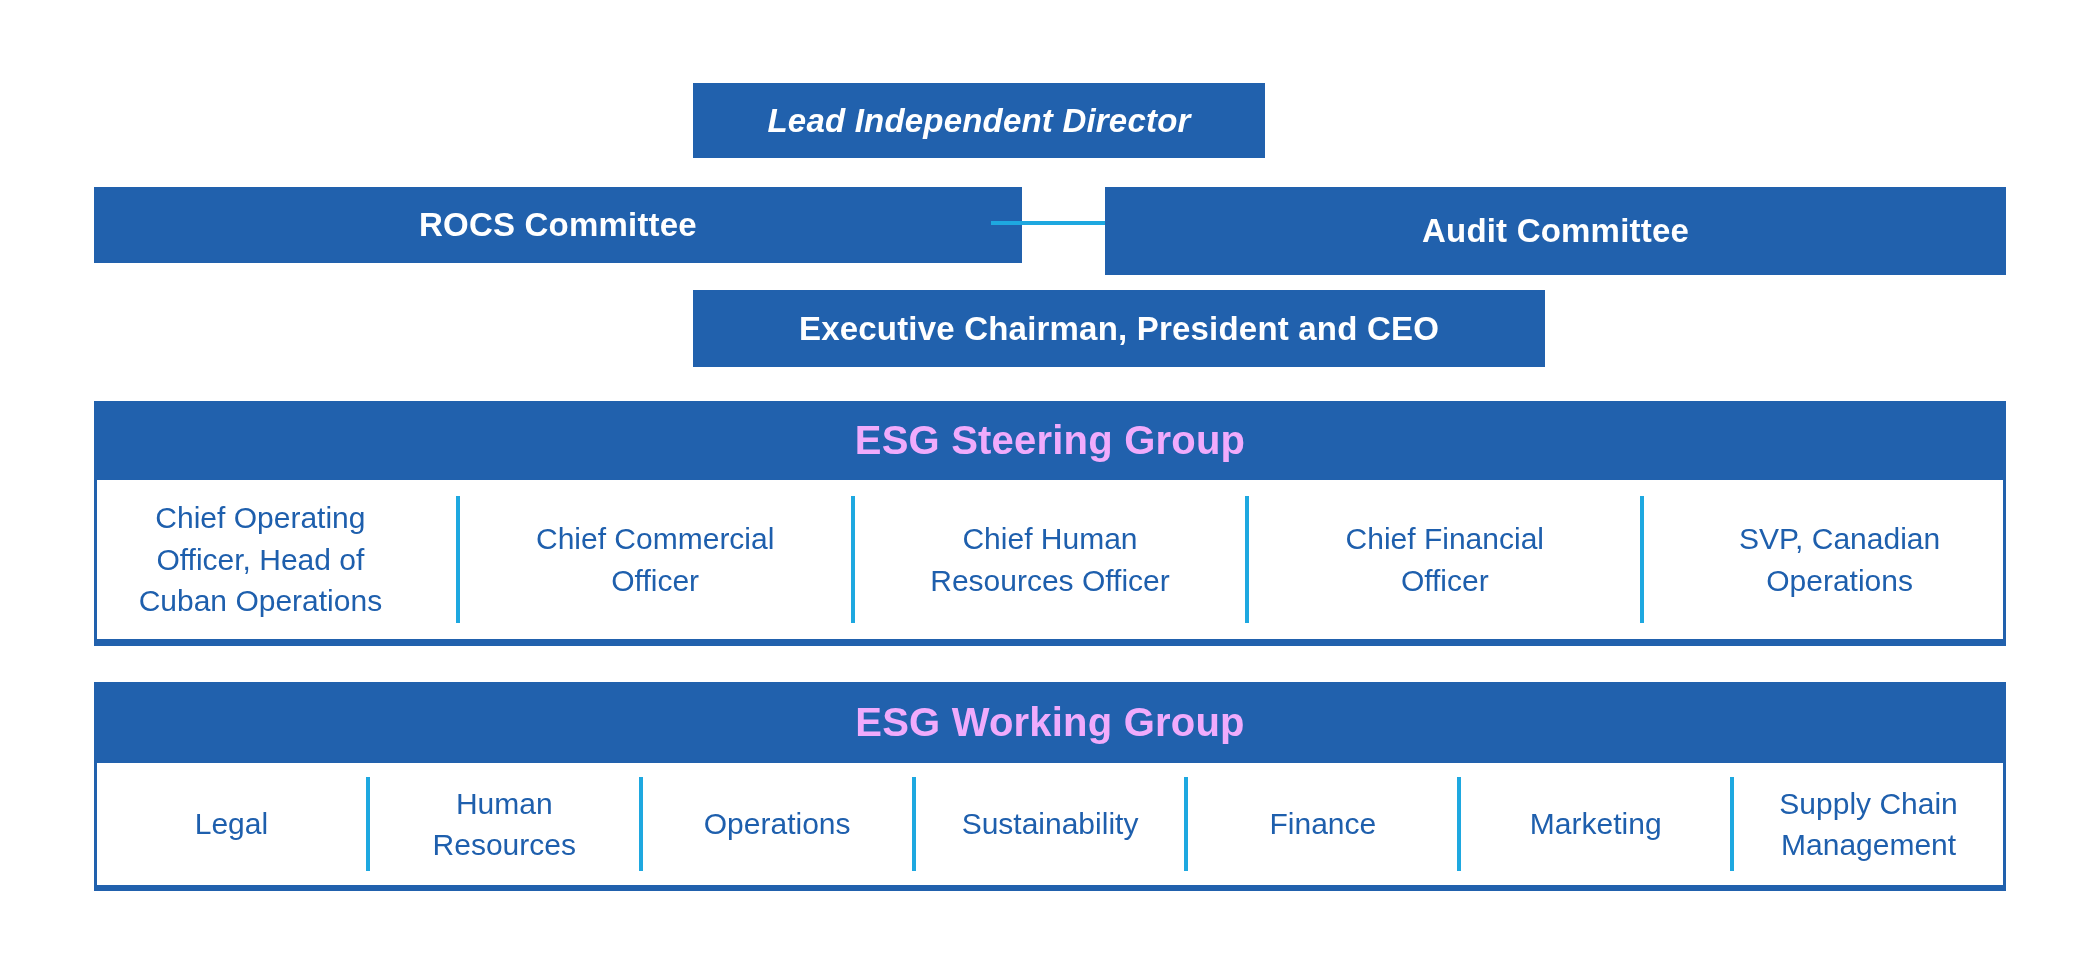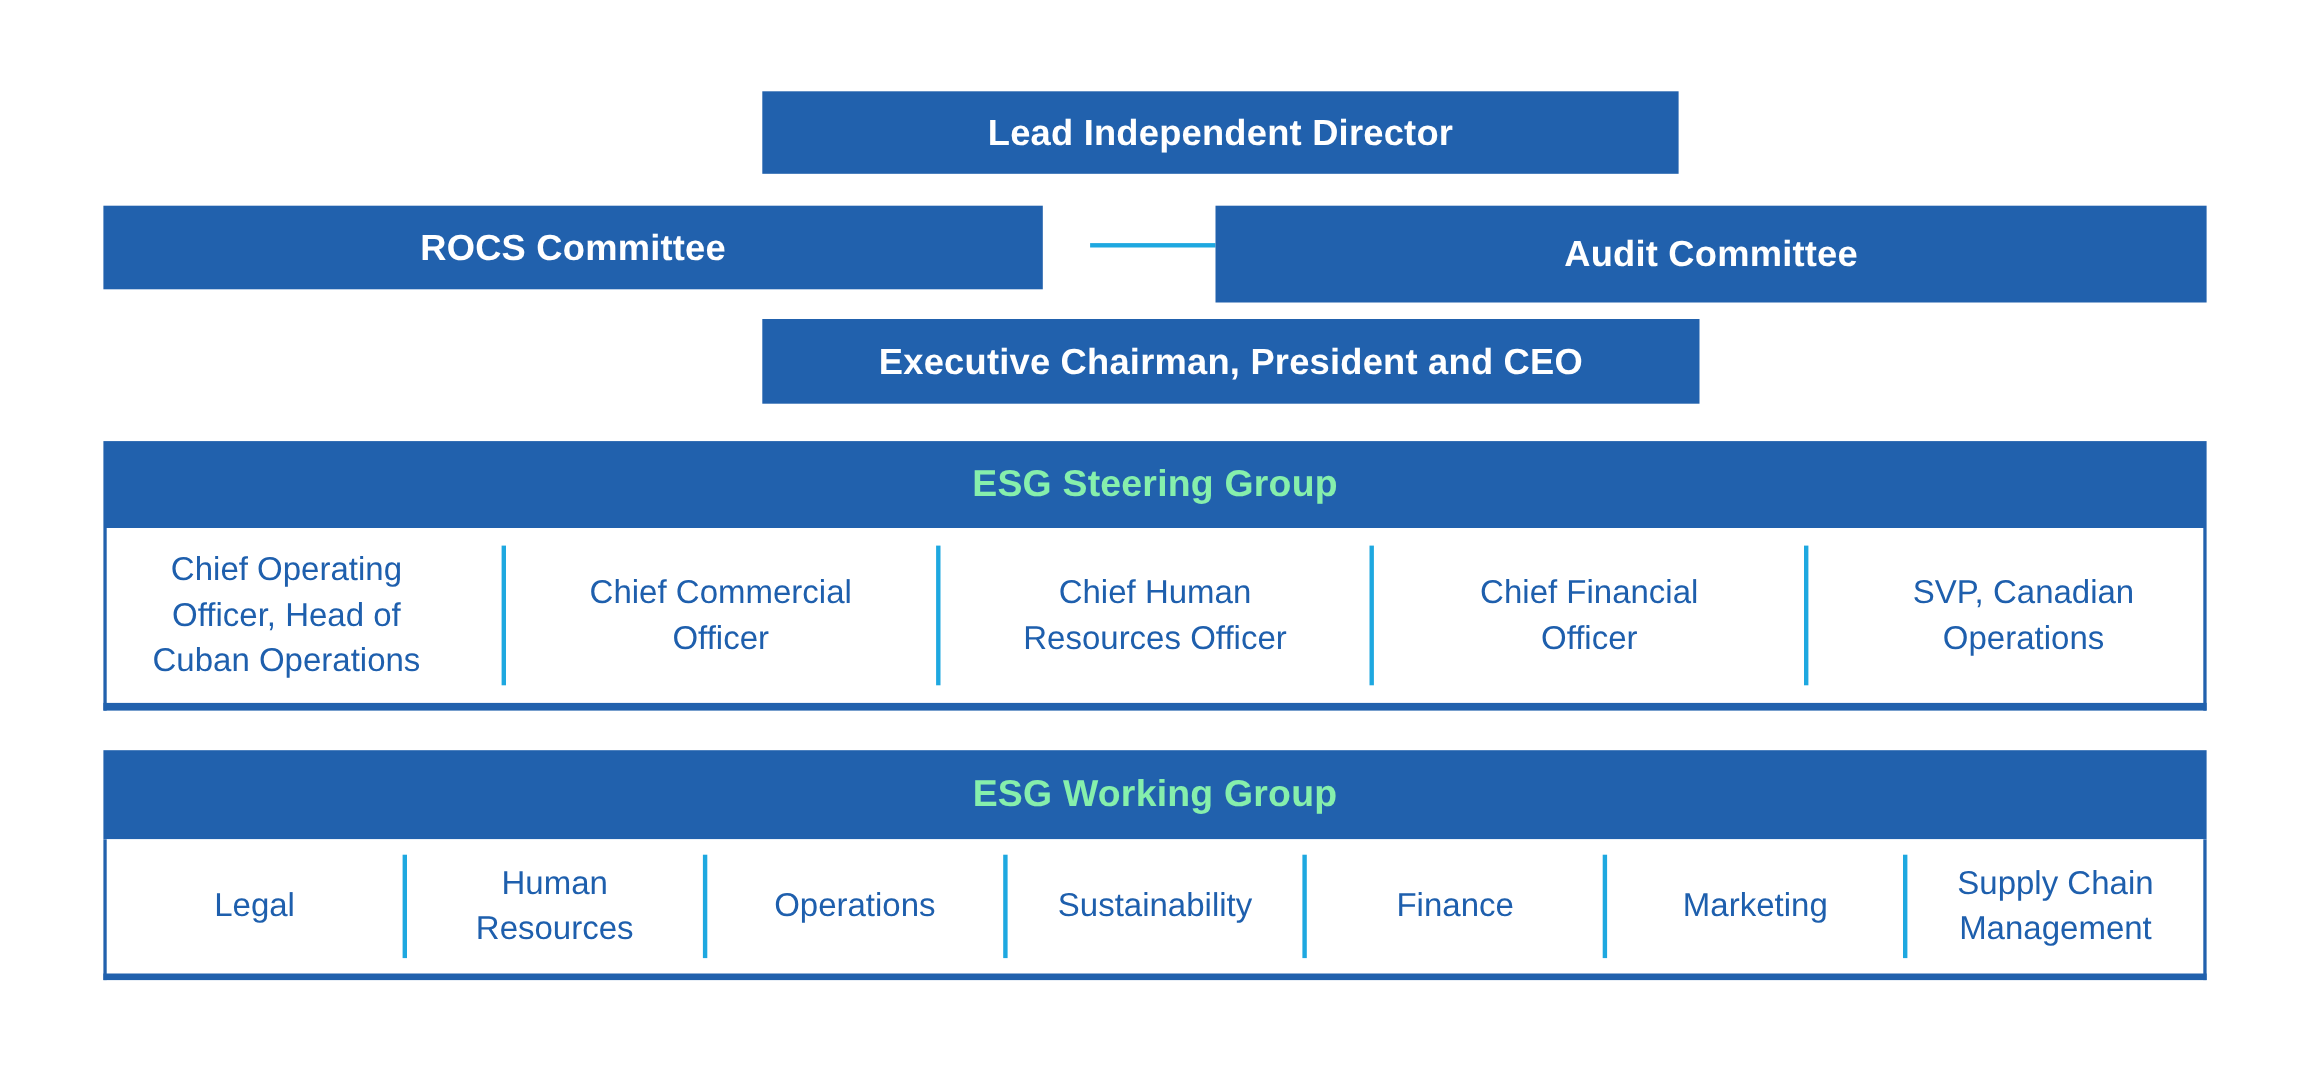--- a/index.html
+++ b/index.html
@@ -24,41 +24,41 @@
     background: var(--box-blue);
     color: #FFFFFF;
     font-weight: bold;
     font-size: 33px;
     display: flex;
     align-items: center;
     justify-content: center;
     text-align: center;
     letter-spacing: 0.2px;
   }
-  .box-lead { left: 693px; top: 83px;  width: 833px; height: 75px; }
-  .box-rocs { left: 94px;  top: 187px; width: 854px; height: 76px; }
+  .box-lead { left: 693px; top: 83px;  width: 572px; height: 75px; font-style: italic; }
+  .box-rocs { left: 94px;  top: 187px; width: 928px; height: 76px; }
   .box-audit{ left: 1105px;top: 187px; width: 901px; height: 88px; }
   .box-ceo  { left: 693px; top: 290px; width: 852px; height: 77px; }
 
   .connector {
     position: absolute;
     left: 991px; top: 221px; width: 114px; height: 4px;
     background: var(--divider-cyan);
   }
 
   
   .group { position: absolute; left: 94px; width: 1912px; }
   .group-steering { top: 401px; }
   .group-working  { top: 682px; border-radius: 29px; }
 
   .group-header {
     background: var(--box-blue);
-    color: #86efac;
+    color: #f0abfc;
     font-weight: bold;
-    font-size: 34px;
+    font-size: 40px;
     display: flex;
     align-items: center;
     justify-content: center;
     letter-spacing: 0.2px;
   }
   .group-steering .group-header { height: 79px; }
   .group-working  .group-header { height: 81px; }
 
   .group-body {
     background: var(--background);

